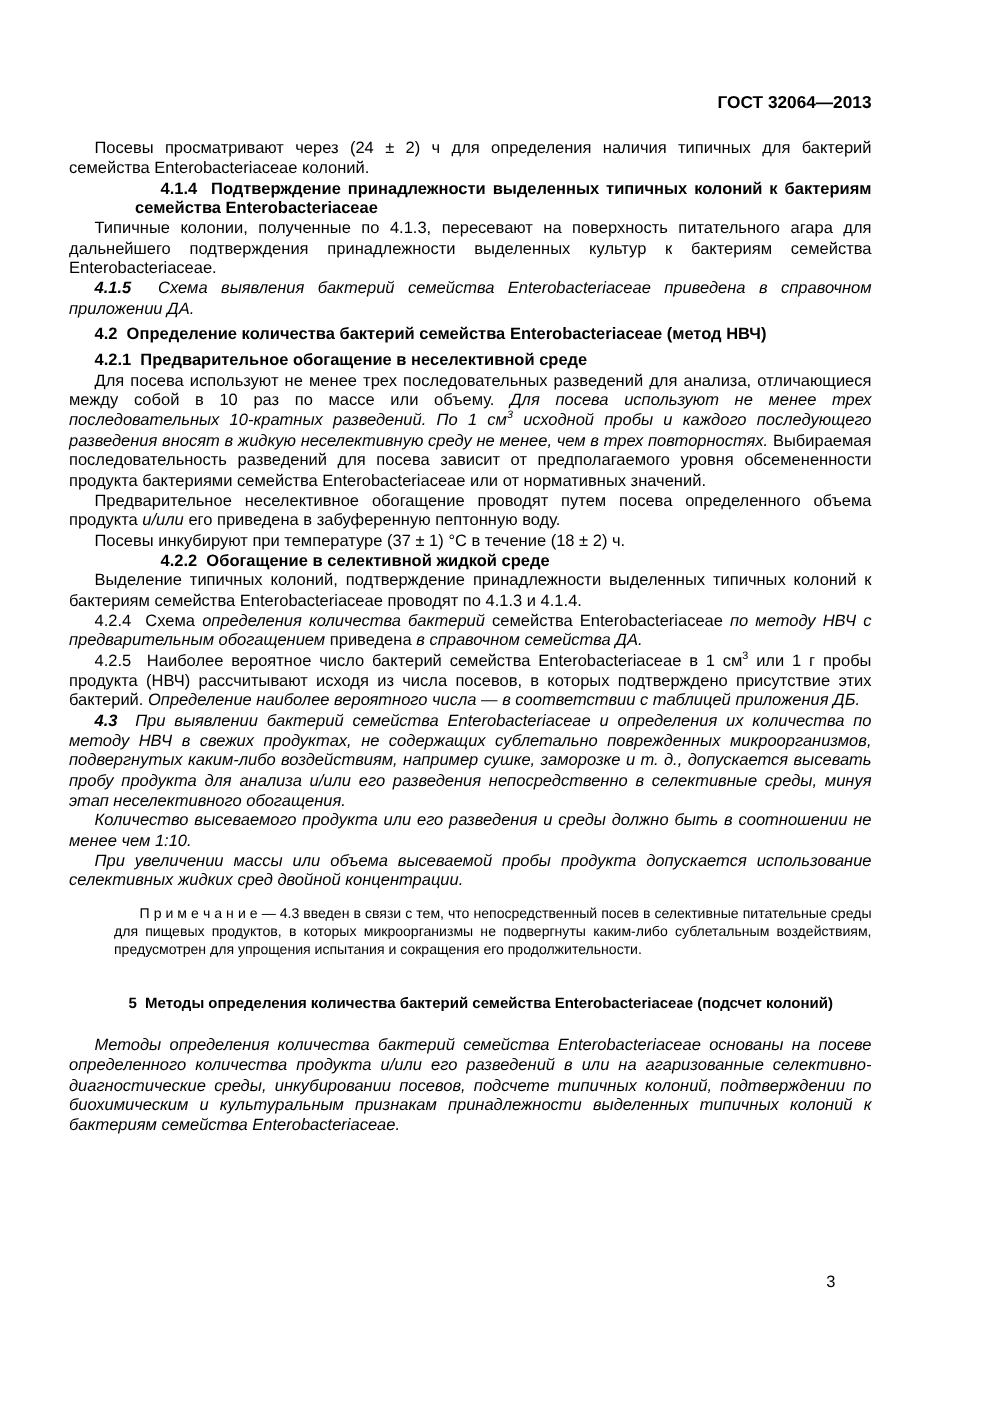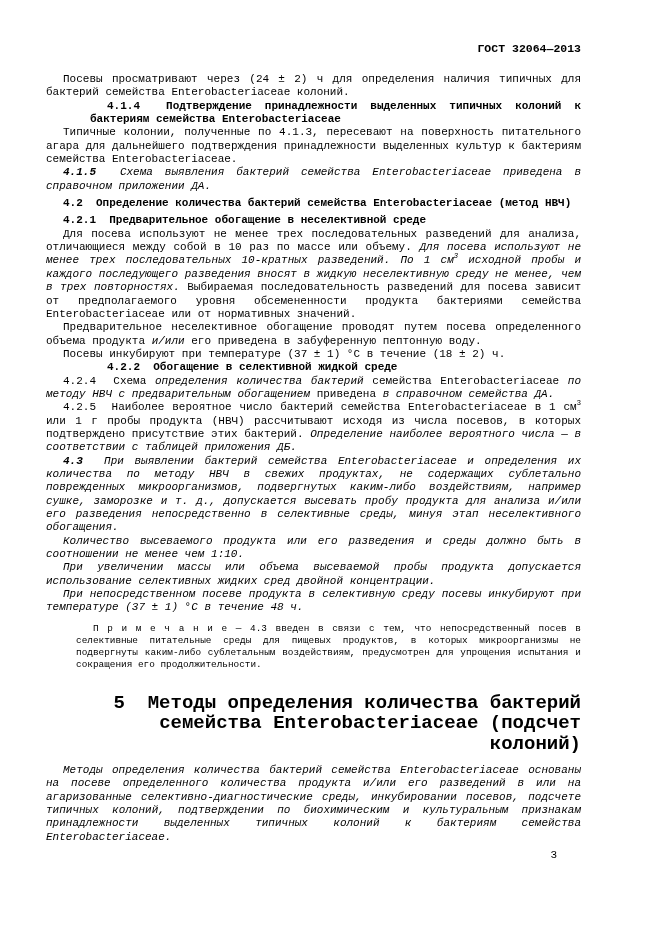--- a/index.html
+++ b/index.html
@@ -2,23 +2,23 @@
 <html lang="ru"><head>
 <meta charset="utf-8">
 <style>
   html, body { margin: 0; padding: 0; background: #ffffff; }
   .page {
     position: relative;
     width: 633px;
     height: 936px;
     background: #ffffff;
     color: #000000;
-    font-family: Liberation Mono, monospace;
+    font-family: Liberation Sans, sans-serif;
     box-sizing: border-box;
-    padding: 42px 52px 0 46px;
+    padding: 62px 52px 0 46px;
     overflow: hidden;
   }
   .doc-header {
     text-align: right;
     font-weight: bold;
     font-size: 11.5px;
     line-height: 14px;
     margin-bottom: 17px;
   }
   .doc-body p {
@@ -32,23 +32,23 @@
   .doc-body p.heading-spaced { font-weight: bold; margin-top: 4px; }
   .doc-body p.note {
     font-size: 9.4px;
     line-height: 12.2px;
     margin-top: 8px;
     margin-bottom: 2px;
     margin-left: 30px;
   }
   .doc-body p.section-title {
     font-weight: bold;
-    font-size: 19px;
+    font-size: 10px;
     line-height: 20.5px;
-    text-align: right;
+    text-align: center;
     text-indent: 0;
     padding-left: 14px;
     margin-top: 21px;
     margin-bottom: 10px;
   }
   .doc-body span.b { font-weight: bold; }
   .doc-body span.i, .doc-body sup.i { font-style: italic; }
   .doc-body sup { font-size: 0.65em; line-height: 0; vertical-align: super; }
   .doc-footer {
     position: absolute;
@@ -69,26 +69,26 @@
       <p class="body"><span>Посевы просматривают через (24 ± 2) ч для определения наличия типичных для бактерий семейства Enterobacteriaceae колоний.</span></p>
       <p class="heading"><span class="b">4.1.4&nbsp; Подтверждение принадлежности выделенных типичных колоний к бактериям семейства Enterobacteriaceae</span></p>
       <p class="body"><span>Типичные колонии, полученные по 4.1.3, пересевают на поверхность питательного агара для дальнейшего подтверждения принадлежности выделенных культур к бактериям семейства Enterobacteriaceae.</span></p>
       <p class="body"><span class="b i">4.1.5&nbsp; </span><span class="i">Схема выявления бактерий семейства Enterobacteriaceae приведена в справочном приложении ДА.</span></p>
       <p class="heading-spaced"><span class="b">4.2&nbsp; Определение количества бактерий семейства Enterobacteriaceae (метод НВЧ)</span></p>
       <p class="heading-spaced"><span class="b">4.2.1&nbsp; Предварительное обогащение в неселективной среде</span></p>
       <p class="body"><span>Для посева используют не менее трех последовательных разведений для анализа, отличающиеся между собой в 10 раз по массе или объему. </span><span class="i">Для посева используют не менее трех последовательных 10-кратных разведений. По 1 см</span><sup class="i">3</sup><span class="i"> исходной пробы и каждого последующего разведения вносят в жидкую неселективную среду не менее, чем в трех повторностях. </span><span>Выбираемая последовательность разведений для посева зависит от предполагаемого уровня обсемененности продукта бактериями семейства Enterobacteriaceae или от нормативных значений.</span></p>
       <p class="body"><span>Предварительное неселективное обогащение проводят путем посева определенного объема продукта </span><span class="i">и/или</span><span> его приведена в забуференную пептонную воду.</span></p>
       <p class="body"><span>Посевы инкубируют при температуре (37 ± 1) °С в течение (18 ± 2) ч.</span></p>
       <p class="heading"><span class="b">4.2.2&nbsp; Обогащение в селективной жидкой среде</span></p>
+      <p class="body"><span>Выделение типичных колоний, подтверждение принадлежности выделенных типичных колоний к бактериям семейства Enterobacteriaceae проводят по 4.1.3 и 4.1.4.</span></p>
       <p class="body"><span>4.2.4&nbsp; Схема </span><span class="i">определения количества бактерий </span><span>семейства Enterobacteriaceae </span><span class="i">по методу НВЧ с предварительным обогащением </span><span>приведена </span><span class="i">в справочном семейства ДА.</span></p>
       <p class="body"><span>4.2.5&nbsp; Наиболее вероятное число бактерий семейства Enterobacteriaceae в 1 см</span><sup>3</sup><span> или 1 г пробы продукта (НВЧ) рассчитывают исходя из числа посевов, в которых подтверждено присутствие этих бактерий. </span><span class="i">Определение наиболее вероятного числа — в соответствии с таблицей приложения ДБ.</span></p>
       <p class="body"><span class="b i">4.3&nbsp; </span><span class="i">При выявлении бактерий семейства Enterobacteriaceae и определения их количества по методу НВЧ в свежих продуктах, не содержащих сублетально поврежденных микроорганизмов, подвергнутых каким-либо воздействиям, например сушке, заморозке и т. д., допускается высевать пробу продукта для анализа и/или его разведения непосредственно в селективные среды, минуя этап неселективного обогащения.</span></p>
       <p class="body"><span class="i">Количество высеваемого продукта или его разведения и среды должно быть в соотношении не менее чем 1:10.</span></p>
       <p class="body"><span class="i">При увеличении массы или объема высеваемой пробы продукта допускается использование селективных жидких сред двойной концентрации.</span></p>
-      <p class="body"><span class="i">При непосредственном посеве продукта в селективную среду посевы инкубируют при температуре (37 ± 1) °С в течение 48 ч.</span></p>
       <p class="note"><span>П р и м е ч а н и е — 4.3 введен в связи с тем, что непосредственный посев в селективные питательные среды для пищевых продуктов, в которых микроорганизмы не подвергнуты каким-либо сублетальным воздействиям, предусмотрен для упрощения испытания и сокращения его продолжительности.</span></p>
       <p class="section-title"><span>5&nbsp; Методы определения количества бактерий семейства Enterobacteriaceae (подсчет колоний)</span></p>
       <p class="body"><span class="i">Методы определения количества бактерий семейства Enterobacteriaceae основаны на посеве определенного количества продукта и/или его разведений в или на агаризованные селективно-диагностические среды, инкубировании посевов, подсчете типичных колоний, подтверждении по биохимическим и культуральным признакам принадлежности выделенных типичных колоний к бактериям семейства Enterobacteriaceae.</span></p>
     </main>
   <footer class="doc-footer">
     <span>3</span>
   </footer>
 </div>
 
 </body></html>

